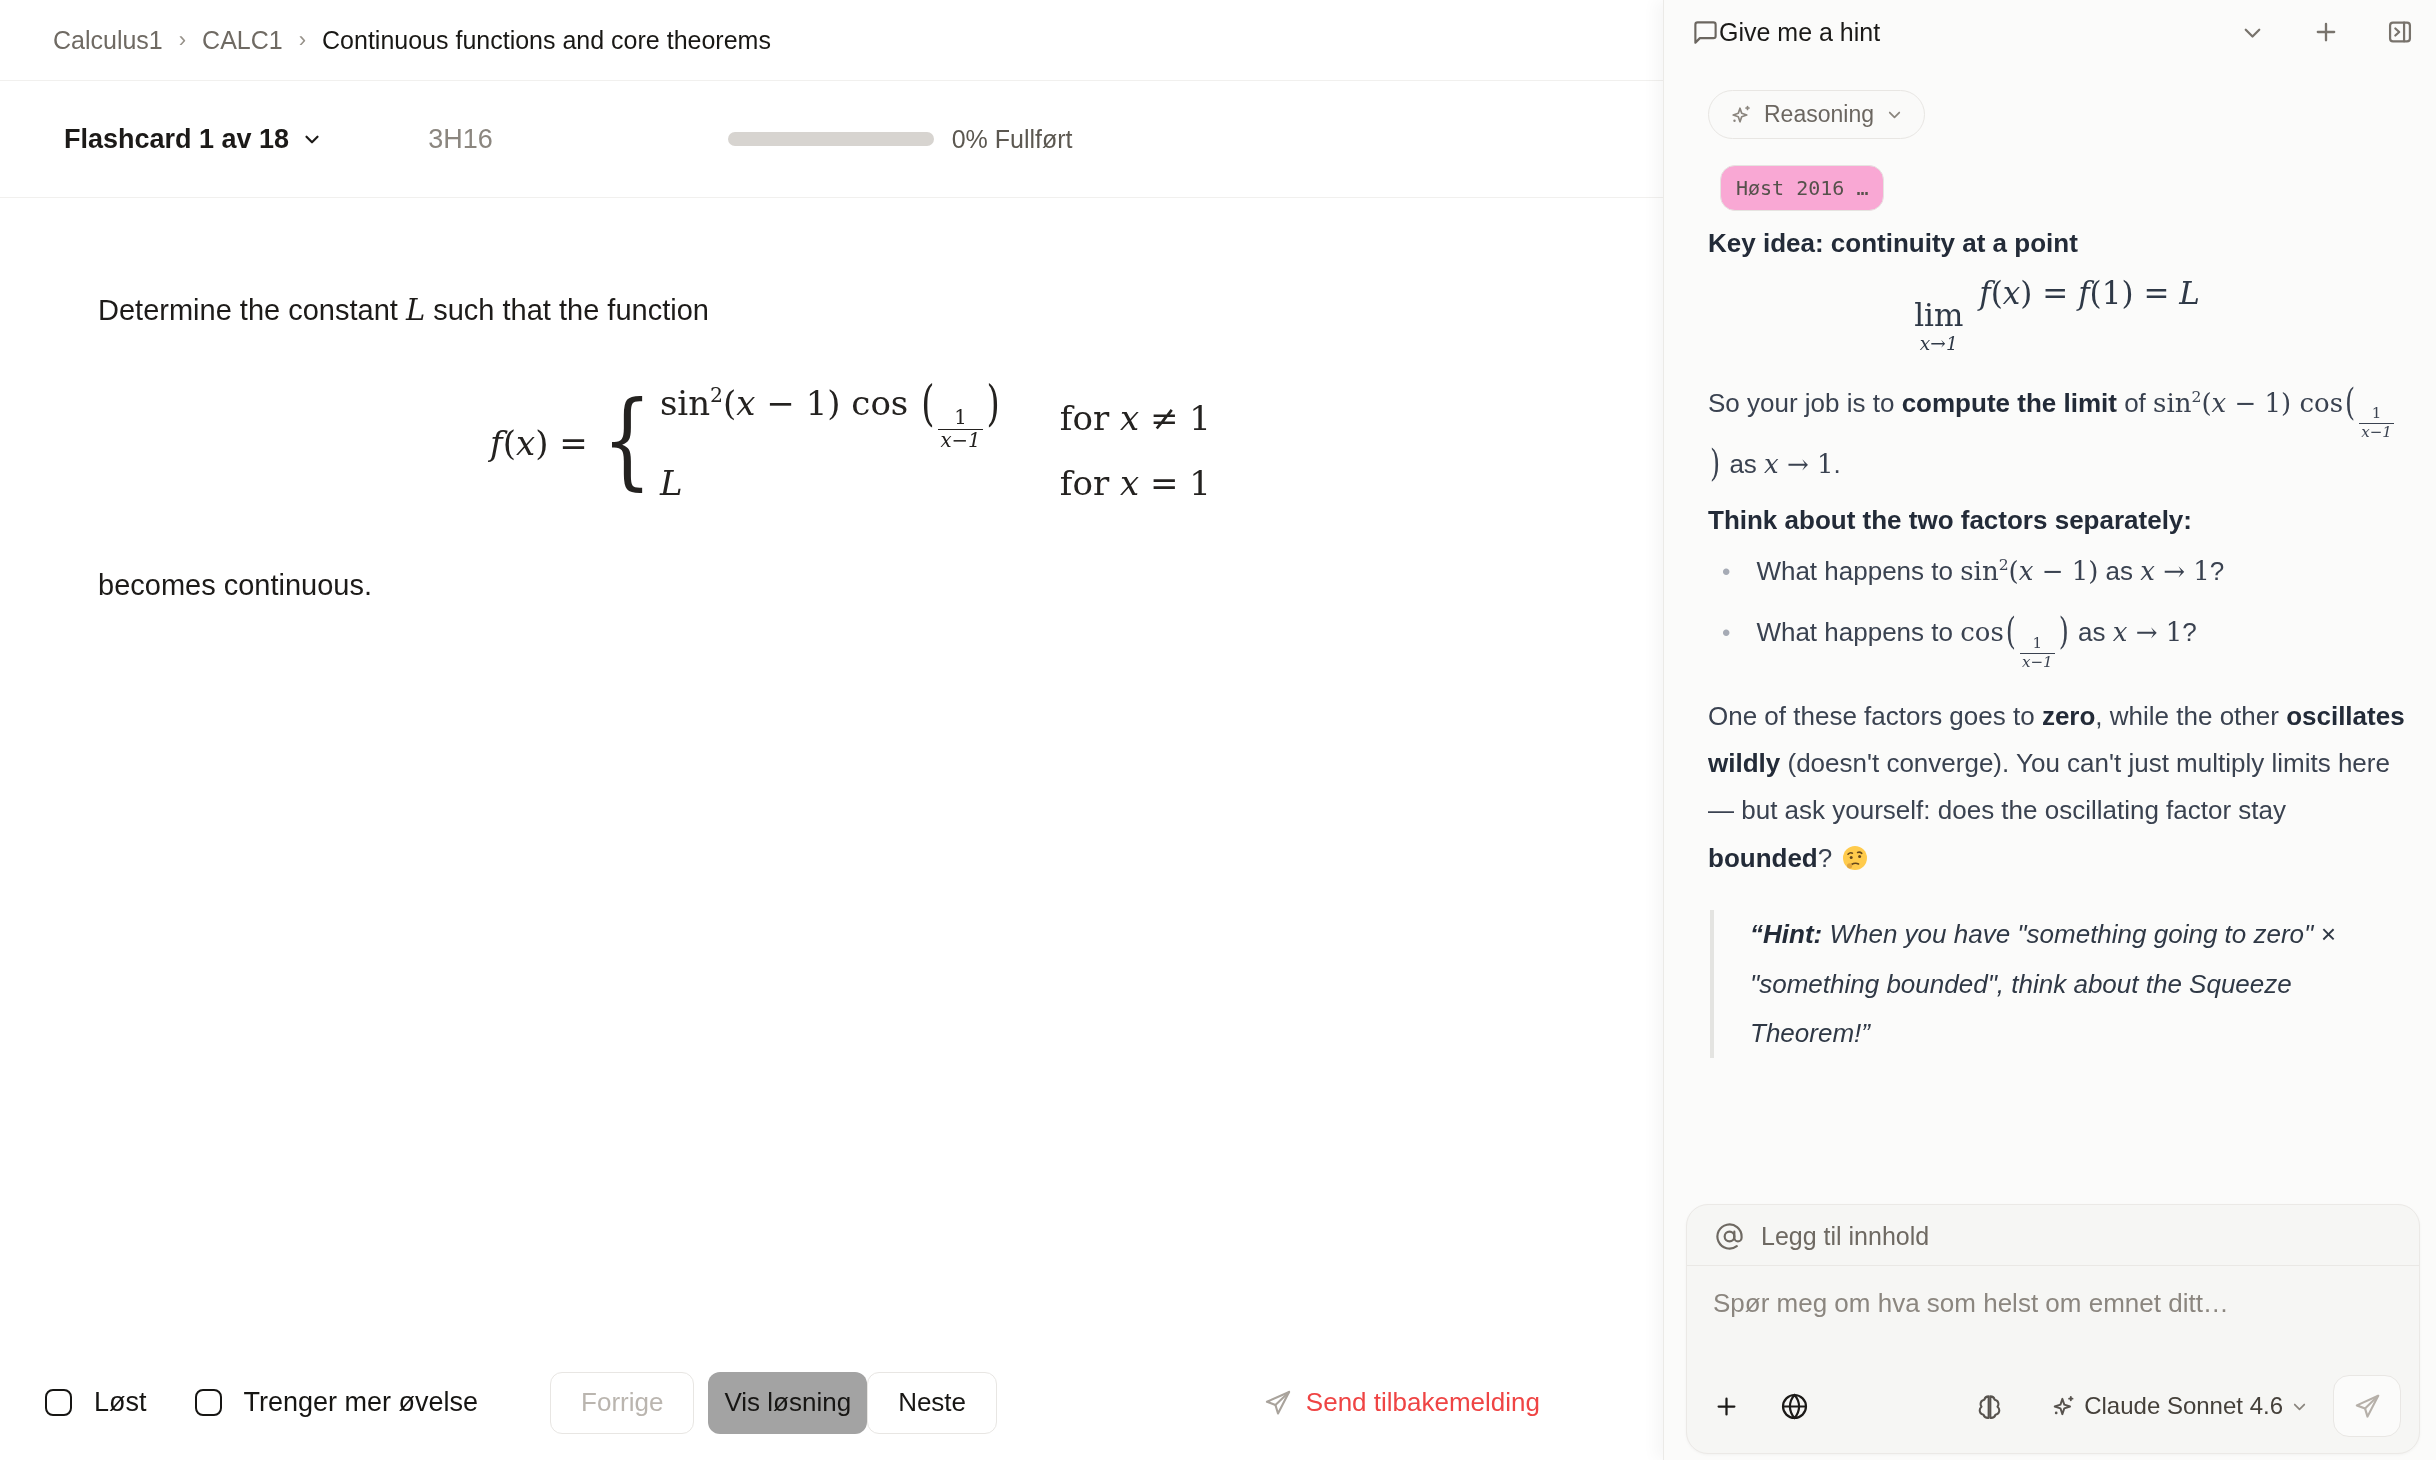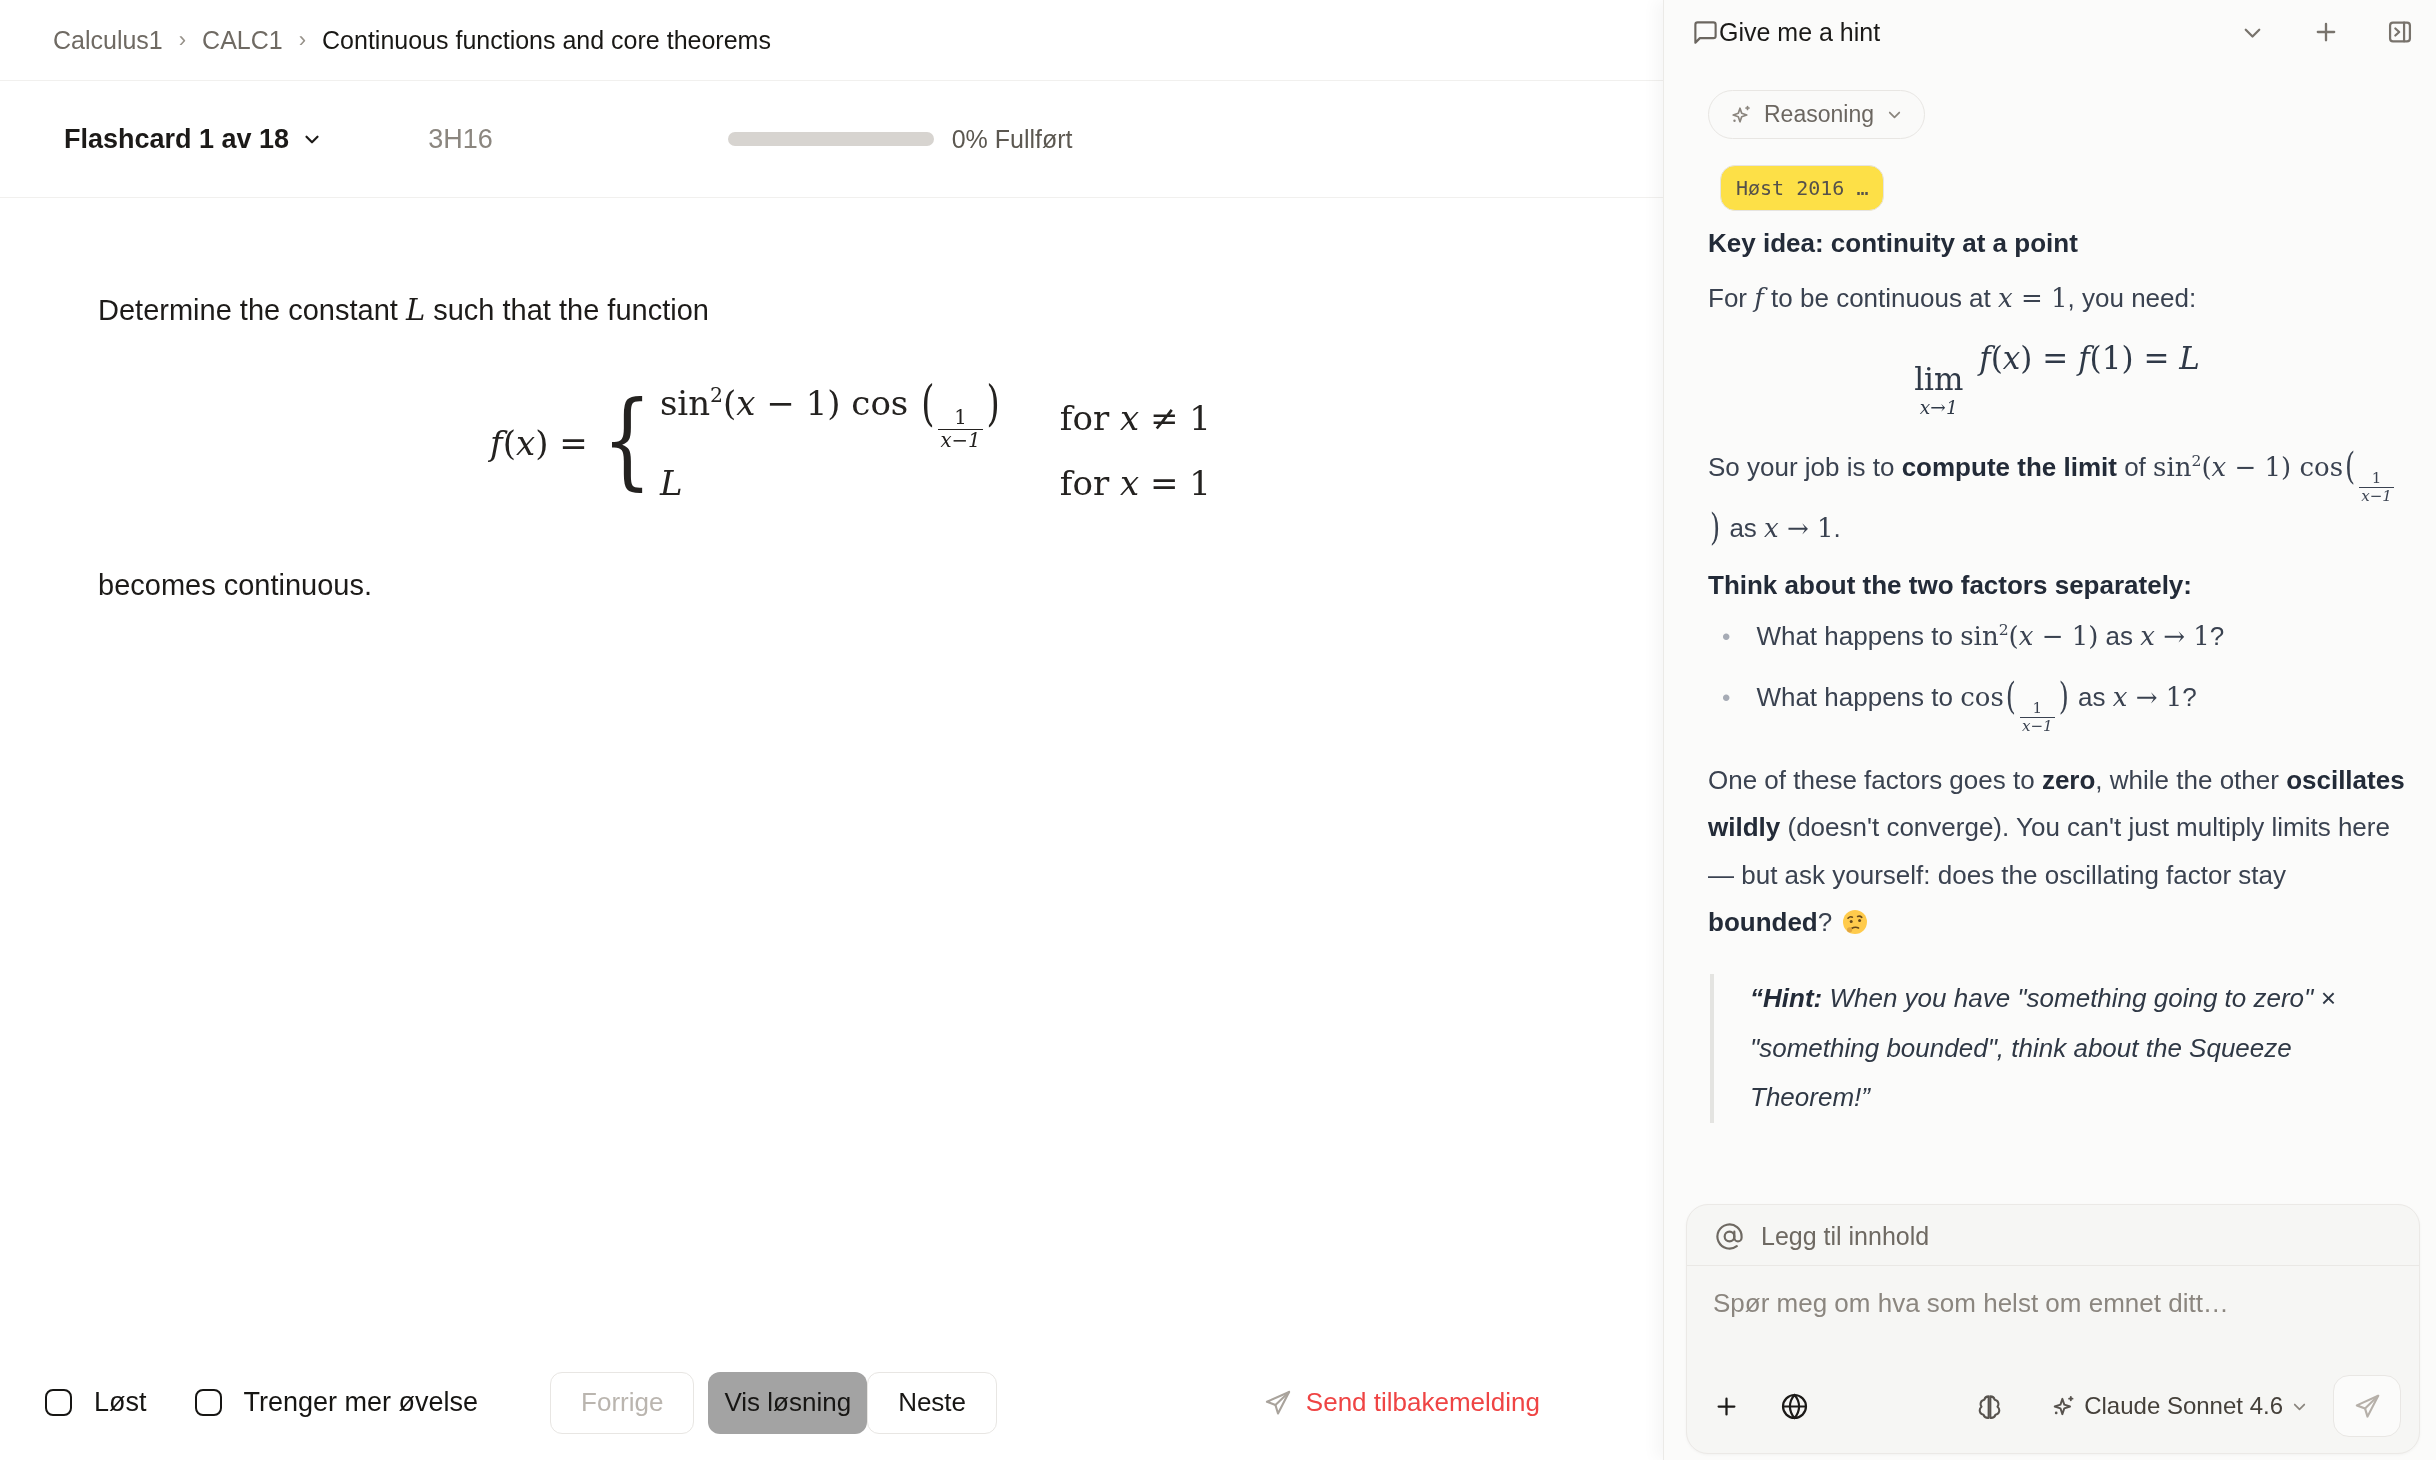--- a/index.html
+++ b/index.html
@@ -66,21 +66,21 @@
   .chat-actions{margin-left:auto;display:flex;align-items:center;gap:46px}
   .icon-btn{background:none;border:none;cursor:pointer;display:flex;align-items:center;color:#78736c;padding:0}
 
   .chat-scroll{flex:1 1 auto;overflow:hidden;padding:26px 30px 0 44px;color:#3a4250}
   .pill{display:inline-flex;align-items:center;gap:11px;height:49px;padding:0 20px;border-radius:25px;
     border:1px solid #e8e6e3;background:#fafaf9;cursor:pointer;font-family:inherit}
   .pill-label{font-size:23px;color:#6b6660}
   .chat p{font-size:26px;line-height:1.82;margin-bottom:17px}
   .greeting-row{margin-top:26px;display:flex;align-items:center;flex-wrap:wrap}
   .badge{display:inline-flex;align-items:center;margin-left:12px;padding:4px 15px;border-radius:15px;
-    border:1px solid #e6e4e1;background:#fde047;font-family:"DejaVu Sans Mono",monospace;font-size:20px;color:#55514b;white-space:nowrap}
+    border:1px solid #e6e4e1;background:#f9a8d4;font-family:"DejaVu Sans Mono",monospace;font-size:20px;color:#55514b;white-space:nowrap}
   .chat h3{font-size:26px;font-weight:700;color:#232b38;margin:2px 0 16px}
   .equation{font-size:31px;color:#2f3947;text-align:center;margin:6px 0 26px}
   ul.hint-list{list-style:none;margin:6px 0 22px 14px}
   ul.hint-list li{display:flex;align-items:baseline;font-size:26px;line-height:1.5;margin-bottom:22px;color:#3a4250}
   ul.hint-list .dot{color:#a6abb5;margin-right:26px;font-size:24px}
   blockquote{border-left:4px solid #e4e4e1;margin:28px 0 20px 2px;padding-left:36px;
     font-style:italic;font-size:26px;line-height:1.9;color:#2f3845}
   .emoji-svg{display:inline-block;vertical-align:-5px;margin-left:2px}
 
   .composer{flex:0 0 auto;margin:10px 16px 6px 22px;height:250px;border-radius:22px;background:#f6f6f4;
@@ -212,21 +212,20 @@
             <polyline points="6 9.5 12 15.5 18 9.5"></polyline>
           </svg>
       </button>
 
       <p class="greeting-row">
         <span class="badge">Høst 2016 …</span>
       </p>
 
       <h3>Key idea: continuity at a point</h3>
 
-      <p><span>For </span><span class="mi">f</span><span> to be continuous at </span><span class="mi">x</span><span class="mr"> = 1</span><span>, you need:</span></p>
 
       <div class="equation"><span class="lim">
             <span>lim</span>
             <span class="limu">x→1</span>
           </span><span class="mr"> </span><span class="mi">f</span><span class="mr">(</span><span class="mi">x</span><span class="mr">) = </span><span class="mi">f</span><span class="mr">(1) = </span><span class="mi">L</span></div>
 
       <p><span>So your job is to </span><span class="b">compute the limit</span><span> of </span><span class="mr">sin</span><span class="sup">2</span><span class="mr">(</span><span class="mi">x</span><span class="mr"> − 1) cos</span><span class="bp">(</span><span class="frac">
             <span class="fn">1</span>
             <span class="fd">x−1</span>
           </span><span class="bp">)</span><span> as </span><span class="mi">x</span><span class="mr"> → 1</span><span>.</span></p>

